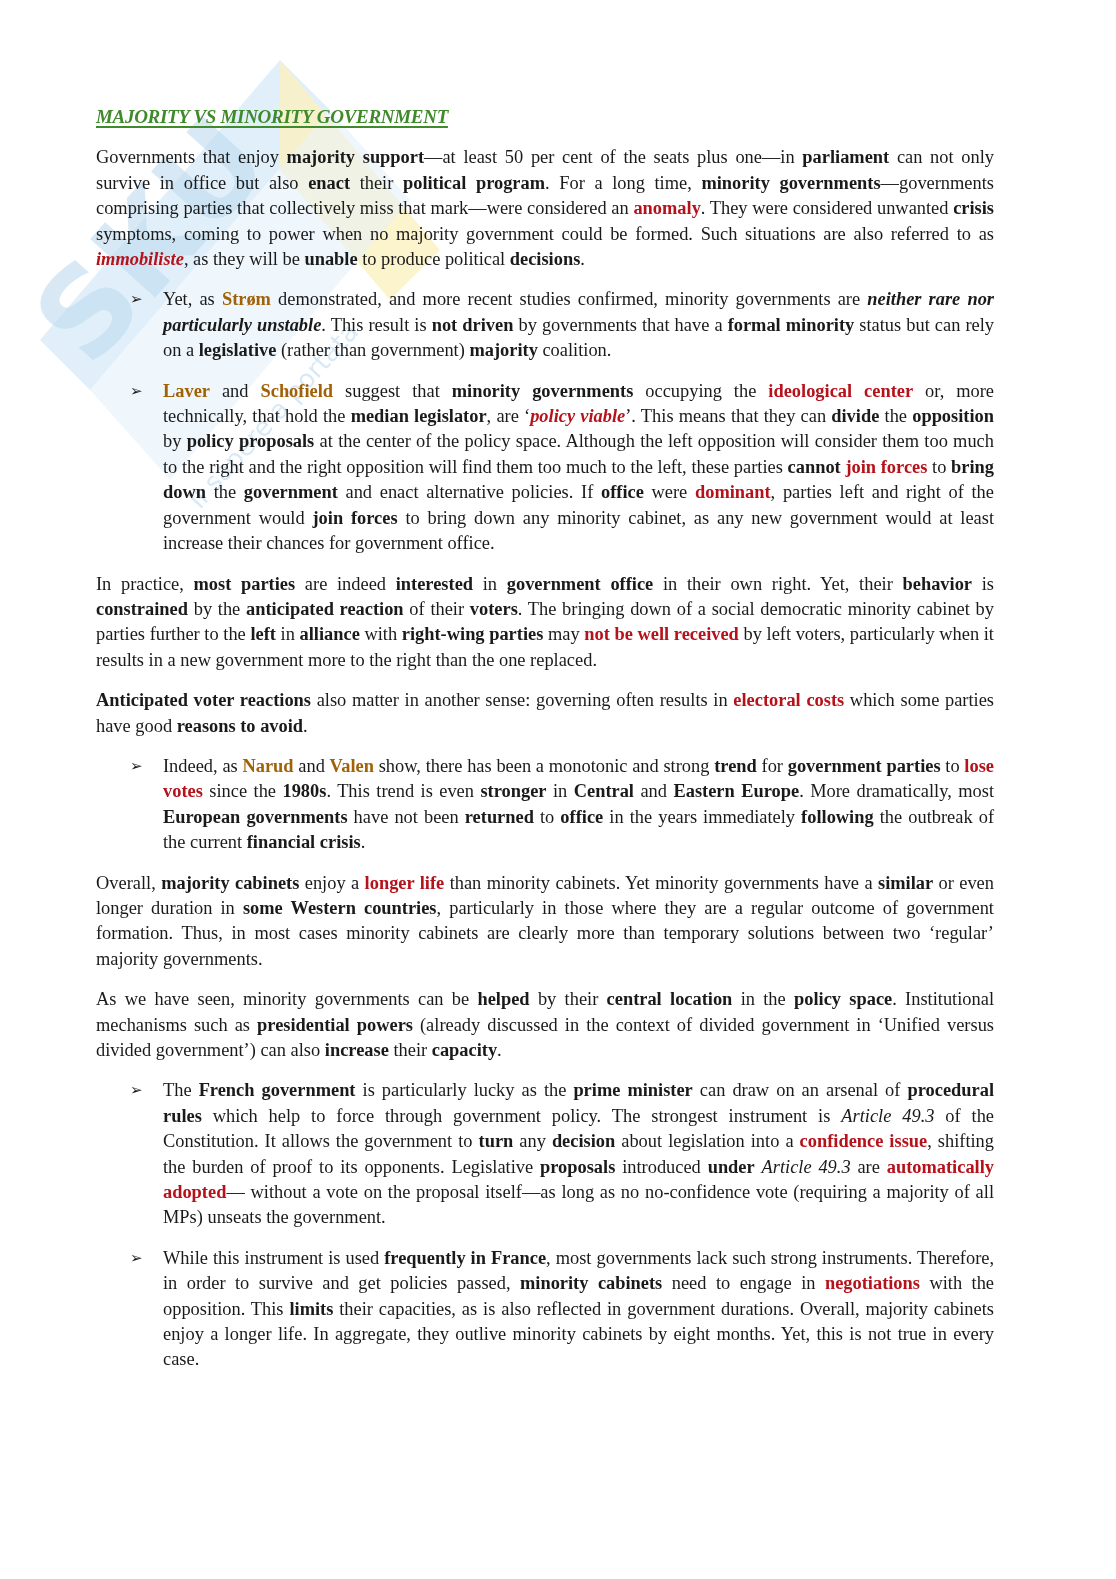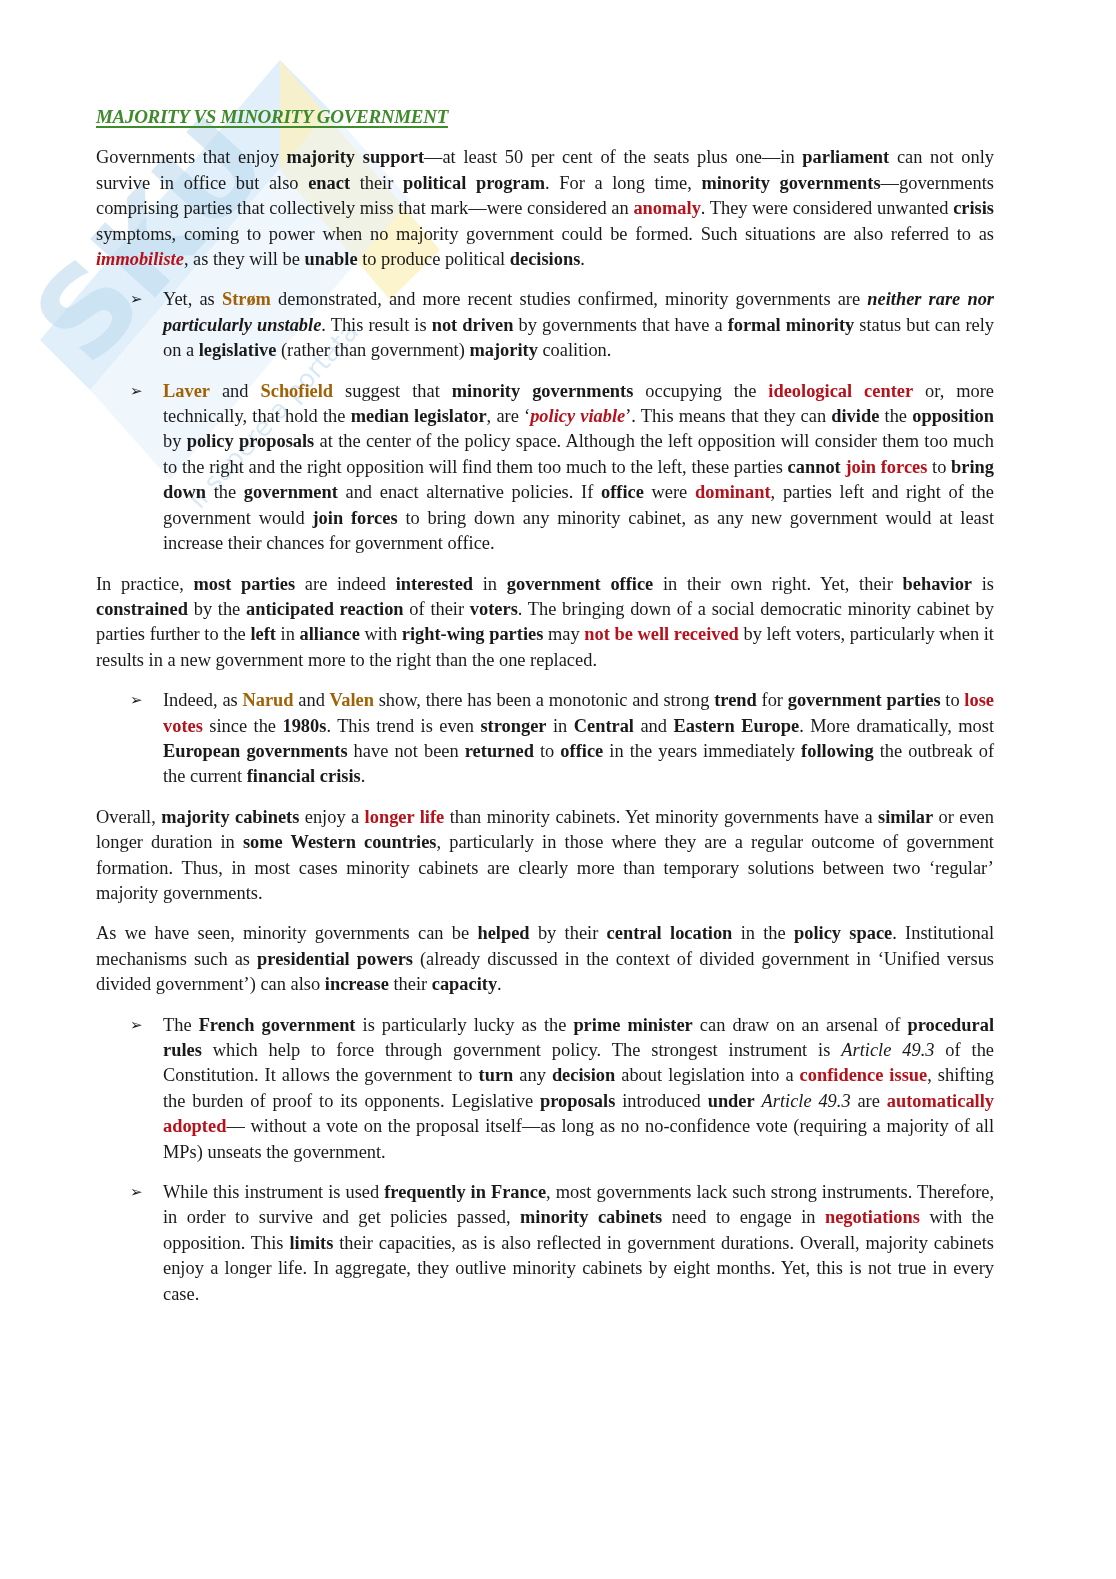--- a/index.html
+++ b/index.html
@@ -50,20 +50,21 @@
     <text x="170" y="470" transform="rotate(-48 170 470)" font-family="DejaVu Sans, sans-serif" font-size="26" fill="#bfdcf0" opacity="0.6">il sapere a portata</text>
   </svg>
 
   <div class="content">
     <div class="title">MAJORITY VS MINORITY GOVERNMENT</div>
     <div id="blocks">
         <p class="para"><span>Governments that enjoy </span><span class="b">majority support</span><span>—at least 50 per cent of the seats plus one—in </span><span class="b">parliament</span><span> can not only survive in office but also </span><span class="b">enact</span><span> their </span><span class="b">political program</span><span>. For a long time, </span><span class="b">minority governments</span><span>—governments comprising parties that collectively miss that mark—were considered an </span><span class="b red">anomaly</span><span>. They were considered unwanted </span><span class="b">crisis</span><span> symptoms, coming to power when no majority government could be formed. Such situations are also referred to as </span><span class="b i red">immobiliste</span><span>, as they will be </span><span class="b">unable</span><span> to produce political </span><span class="b">decisions</span><span>.</span></p>
         <div class="bullet"><span class="bullet-icon">➢</span><span>Yet, as </span><span class="b purple">Strøm</span><span> demonstrated, and more recent studies confirmed, minority governments are </span><span class="b i">neither rare nor particularly unstable</span><span>. This result is </span><span class="b">not driven</span><span> by governments that have a </span><span class="b">formal minority</span><span> status but can rely on a </span><span class="b">legislative</span><span> (rather than government) </span><span class="b">majority</span><span> coalition.</span></div>
         <div class="bullet"><span class="bullet-icon">➢</span><span class="b purple">Laver</span><span> and </span><span class="b purple">Schofield</span><span> suggest that </span><span class="b">minority governments</span><span> occupying the </span><span class="b red">ideological center</span><span> or, more technically, that hold the </span><span class="b">median legislator</span><span>, are ‘</span><span class="b i red">policy viable</span><span>’. This means that they can </span><span class="b">divide</span><span> the </span><span class="b">opposition</span><span> by </span><span class="b">policy proposals</span><span> at the center of the policy space. Although the left opposition will consider them too much to the right and the right opposition will find them too much to the left, these parties </span><span class="b">cannot</span><span> </span><span class="b red">join forces</span><span> to </span><span class="b">bring down</span><span> the </span><span class="b">government</span><span> and enact alternative policies. If </span><span class="b">office</span><span> were </span><span class="b red">dominant</span><span>, parties left and right of the government would </span><span class="b">join forces</span><span> to bring down any minority cabinet, as any new government would at least increase their chances for government office.</span></div>
         <p class="para"><span>In practice, </span><span class="b">most parties</span><span> are indeed </span><span class="b">interested</span><span> in </span><span class="b">government office</span><span> in their own right. Yet, their </span><span class="b">behavior</span><span> is </span><span class="b">constrained</span><span> by the </span><span class="b">anticipated reaction</span><span> of their </span><span class="b">voters</span><span>. The bringing down of a social democratic minority cabinet by parties further to the </span><span class="b">left</span><span> in </span><span class="b">alliance</span><span> with </span><span class="b">right-wing parties</span><span> may </span><span class="b red">not be well received</span><span> by left voters, particularly when it results in a new government more to the right than the one replaced.</span></p>
+        <p class="para"><span class="b">Anticipated voter reactions</span><span> also matter in another sense: governing often results in </span><span class="b red">electoral costs</span><span> which some parties have good </span><span class="b">reasons to avoid</span><span>.</span></p>
         <div class="bullet"><span class="bullet-icon">➢</span><span>Indeed, as </span><span class="b purple">Narud</span><span> and </span><span class="b purple">Valen</span><span> show, there has been a monotonic and strong </span><span class="b">trend</span><span> for </span><span class="b">government parties</span><span> to </span><span class="b red">lose votes</span><span> since the </span><span class="b">1980s</span><span>. This trend is even </span><span class="b">stronger</span><span> in </span><span class="b">Central</span><span> and </span><span class="b">Eastern Europe</span><span>. More dramatically, most </span><span class="b">European governments</span><span> have not been </span><span class="b">returned</span><span> to </span><span class="b">office</span><span> in the years immediately </span><span class="b">following</span><span> the outbreak of the current </span><span class="b">financial crisis</span><span>.</span></div>
         <p class="para"><span>Overall, </span><span class="b">majority cabinets</span><span> enjoy a </span><span class="b red">longer life</span><span> than minority cabinets. Yet minority governments have a </span><span class="b">similar</span><span> or even longer duration in </span><span class="b">some Western countries</span><span>, particularly in those where they are a regular outcome of government formation. Thus, in most cases minority cabinets are clearly more than temporary solutions between two ‘regular’ majority governments.</span></p>
         <p class="para"><span>As we have seen, minority governments can be </span><span class="b">helped</span><span> by their </span><span class="b">central location</span><span> in the </span><span class="b">policy space</span><span>. Institutional mechanisms such as </span><span class="b">presidential powers</span><span> (already discussed in the context of divided government in ‘Unified versus divided government’) can also </span><span class="b">increase</span><span> their </span><span class="b">capacity</span><span>.</span></p>
         <div class="bullet"><span class="bullet-icon">➢</span><span>The </span><span class="b">French government</span><span> is particularly lucky as the </span><span class="b">prime minister</span><span> can draw on an arsenal of </span><span class="b">procedural rules</span><span> which help to force through government policy. The strongest instrument is </span><span class="i">Article 49.3</span><span> of the Constitution. It allows the government to </span><span class="b">turn</span><span> any </span><span class="b">decision</span><span> about legislation into a </span><span class="b red">confidence issue</span><span>, shifting the burden of proof to its opponents. Legislative </span><span class="b">proposals</span><span> introduced </span><span class="b">under</span><span> </span><span class="i">Article 49.3</span><span> are </span><span class="b red">automatically adopted</span><span>— without a vote on the proposal itself—as long as no no-confidence vote (requiring a majority of all MPs) unseats the government.</span></div>
         <div class="bullet"><span class="bullet-icon">➢</span><span>While this instrument is used </span><span class="b">frequently in France</span><span>, most governments lack such strong instruments. Therefore, in order to survive and get policies passed, </span><span class="b">minority cabinets</span><span> need to engage in </span><span class="b red">negotiations</span><span> with the opposition. This </span><span class="b">limits</span><span> their capacities, as is also reflected in government durations. Overall, majority cabinets enjoy a longer life. In aggregate, they outlive minority cabinets by eight months. Yet, this is not true in every case.</span></div>
       </div>
   </div>
 </div>
 
 </body></html>

